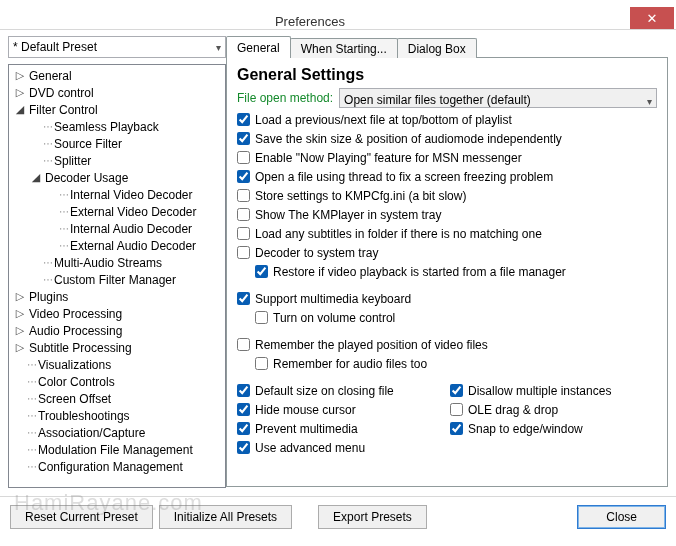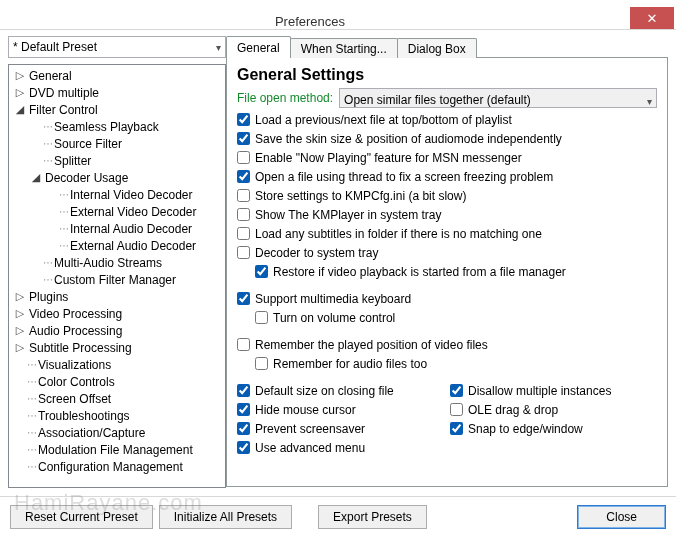--- a/index.html
+++ b/index.html
@@ -240,21 +240,21 @@
       <span>* Default Preset</span>
       <span class="chev">▾</span>
     </div>
     <div class="tree" id="tree">
         <div class="tree-item d1">
           <span class="tw">▷</span>
           <span class="label">General</span>
         </div>
         <div class="tree-item d1">
           <span class="tw">▷</span>
-          <span class="label">DVD multiple</span>
+          <span class="label">DVD control</span>
         </div>
         <div class="tree-item d1">
           <span class="tw">◢</span>
           <span class="label">Filter Control</span>
         </div>
         <div class="tree-item d2">
           <span class="tw"></span>
           <span class="dots">⋯</span>
           <span class="label">Seamless Playback</span>
         </div>
@@ -470,21 +470,21 @@
             </div>
           <div class="row">
               <label>
                 <input type="checkbox" id="c15" checked="" style="">
                 <span>Hide mouse cursor</span>
               </label>
             </div>
           <div class="row">
               <label>
                 <input type="checkbox" id="c16" checked="" style="">
-                <span>Prevent screensaver</span>
+                <span>Prevent multimedia</span>
               </label>
             </div>
           <div class="row">
               <label>
                 <input type="checkbox" id="c17" checked="" style="">
                 <span>Use advanced menu</span>
               </label>
             </div>
         </div>
         <div class="col">

